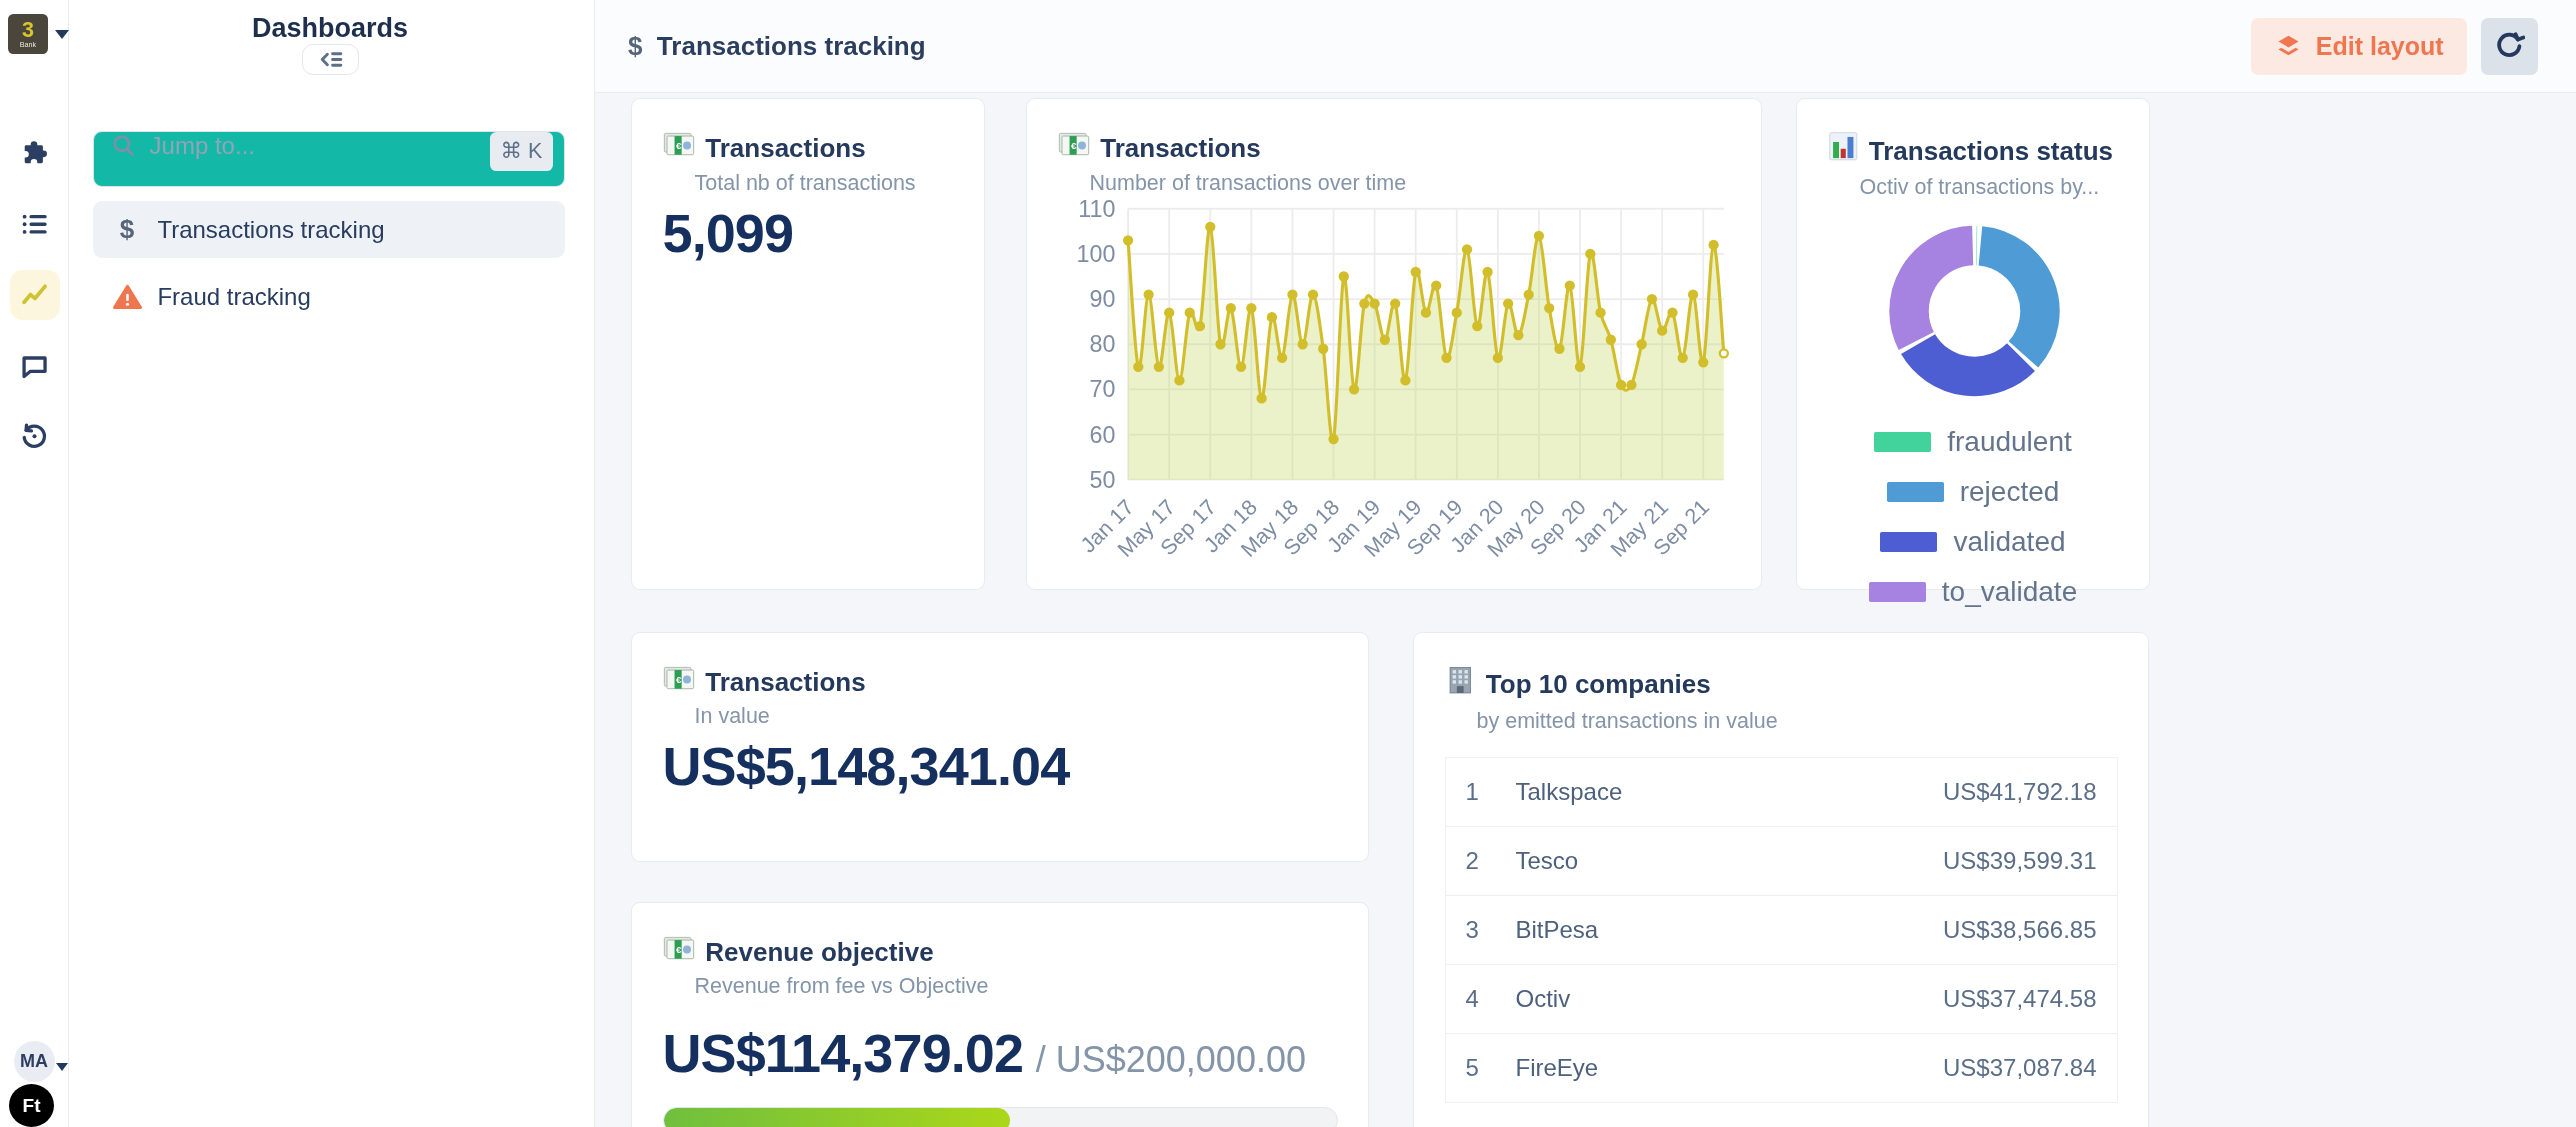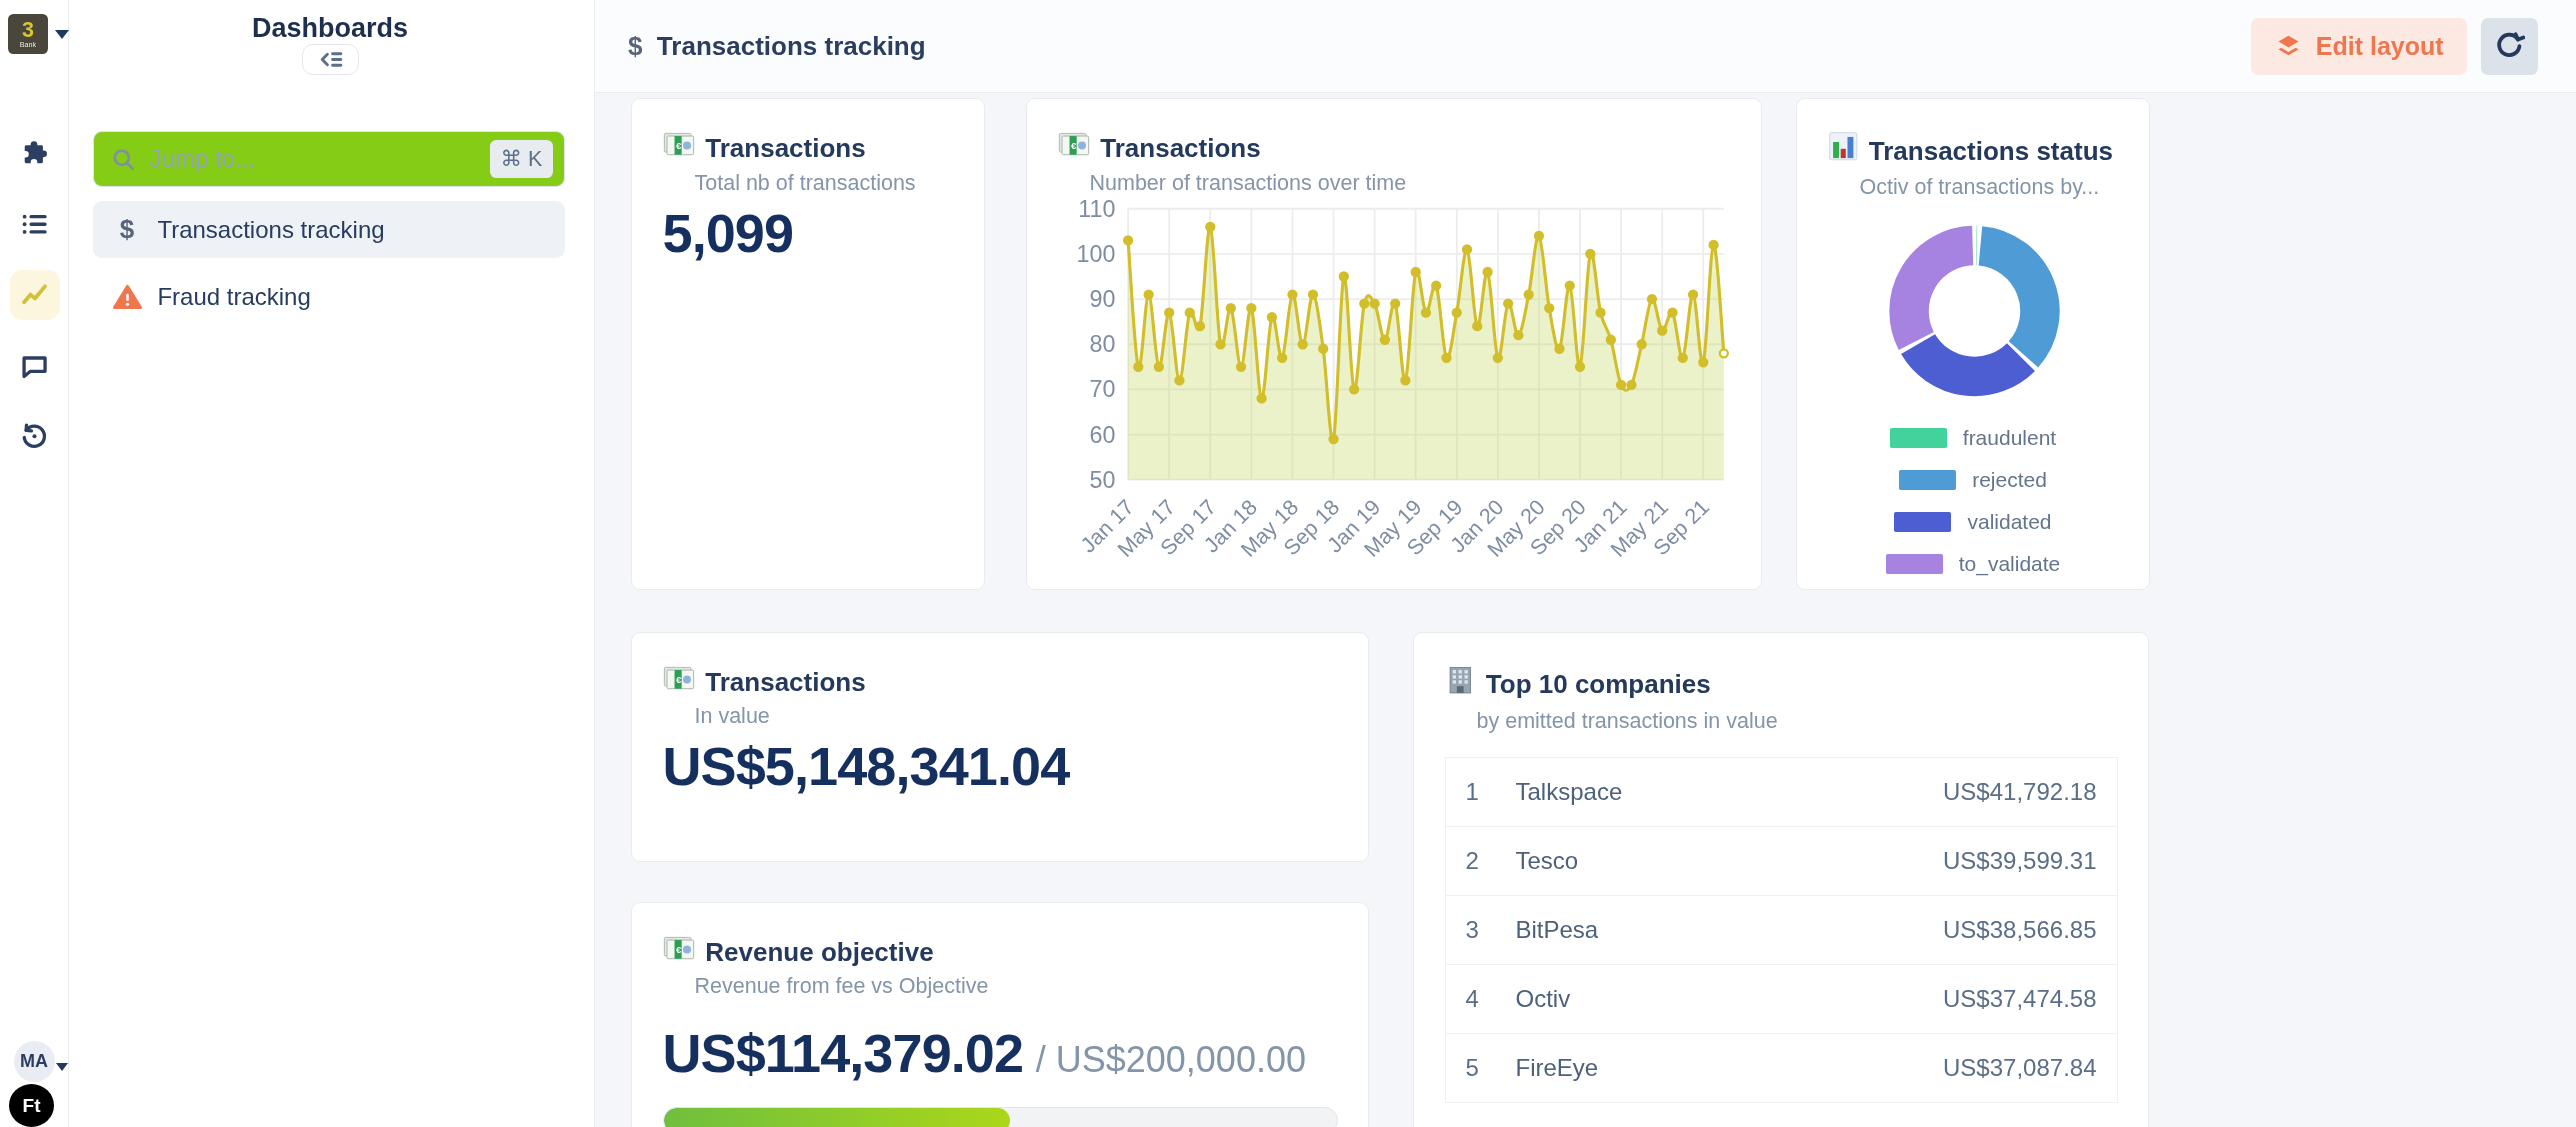--- a/index.html
+++ b/index.html
@@ -18,21 +18,21 @@
   .rail-btn.active { background:#fbf6dd; }
   .avatar { position:absolute; bottom:45px; left:13.5px; width:41px; height:41px; border-radius:50%; background:#e9edf3; color:#2c3f63; font-size:18px; font-weight:700; display:flex; align-items:center; justify-content:center; cursor:pointer; }
   .avatar-caret { position:absolute; bottom:56px; left:56px; width:0; height:0; border-left:6.3px solid transparent; border-right:6.3px solid transparent; border-top:8px solid #22395e; }
   .env-badge { position:absolute; bottom:0px; left:9px; width:45px; height:43px; border-radius:50%; background:#000000; color:#fff; font-size:19px; font-weight:700; display:flex; align-items:center; justify-content:center; cursor:pointer; }
 
   
   .panel { position:absolute; left:69px; top:0; width:526px; height:1127px; background:#fff; border-right:1.8px solid #e9edf1; z-index:20; }
   .panel-head { position:absolute; top:13px; left:24px; right:27px; height:57px; display:flex; align-items:center; justify-content:space-between;flex-direction:column; }
   .panel-title { font-size:27px; font-weight:700; color:#1e2f4d; }
   .collapse-btn { width:57px; height:57px; background:#fff; border:1.8px solid #e2e7ed; border-radius:10.8px; display:flex; align-items:center; justify-content:center; cursor:pointer; }
-  .search { position:absolute; top:131px; left:24px; width:472px; height:56px; border:1.8px solid #dfe5eb; border-radius:9px; background:#84cc16; display:flex; align-items:center; padding:0 10.8px 0 16px; }
+  .search { position:absolute; top:131px; left:24px; width:472px; height:56px; border:1.8px solid #dfe5eb; border-radius:9px; background:#14b8a6; display:flex; align-items:flex-start; padding:0 10.8px 0 16px; }
   .search input { flex:1; border:none; outline:none; font-size:24px; color:#33465f; min-width:0; background:transparent; font-family:inherit; margin-left:12.6px; }
   .search input::placeholder { color:#94a3b8; }
   .kbd { background:#e8ecf1; border-radius:6.3px; color:#5d7089; font-size:21.5px; padding:6.3px 10.8px; white-space:nowrap; }
   .dash-list { position:absolute; top:201px; left:24px; width:472px; }
   .dash-item { height:57px; border-radius:9px; display:flex; align-items:center; padding:0 18px; margin-bottom:10.8px; cursor:pointer; }
   .dash-item.active { background:#eef1f5; }
   .dash-item .ico { width:32px; display:flex; justify-content:center; }
   .dash-item .lbl { font-size:24px; font-weight:500; color:#273c5e; margin-left:14.4px; }
   .dollar { color:#56657a; font-weight:700; font-size:26px; }
 
@@ -53,21 +53,21 @@
   .card-b { left:431px; top:5.4px; width:736px; height:492px; }
   .card-c { left:1201px; top:5.4px; width:354px; height:492px; }
   .card-d { left:36px; top:539px; width:738px; height:230px; }
   .card-e { left:818px; top:539px; width:736px; height:628px; }
   .card-f { left:36px; top:809px; width:738px; height:341px; }
 
   
   .legend { margin-top:10.8px; display:flex; flex-direction:column; align-items:center; gap:18px; }
   .legend-row { display:flex; align-items:center; gap:16px; }
   .legend-swatch { width:57px; height:20px; border-radius:1.8px; }
-  .legend-label { font-size:21px; color:#64748b; }
+  .legend-label { font-size:28px; color:#64748b; }
 
   
   .ctable { margin-top:23px; border:0.9px solid #eef1f4; border-bottom:none; }
   .trow { display:grid; grid-template-columns:50px 1fr auto; align-items:center; padding:20px 20px; border-bottom:1.8px solid #eef1f4; }
   .trow .rank { font-size:24px; color:#5b6e87; }
   .trow .cname { font-size:24px; color:#4d617c; }
   .trow .cval { font-size:24px; color:#5b6e87; }
 
   
   .value-row { display:flex; align-items:baseline; gap:12.6px; margin-top:23px; }

